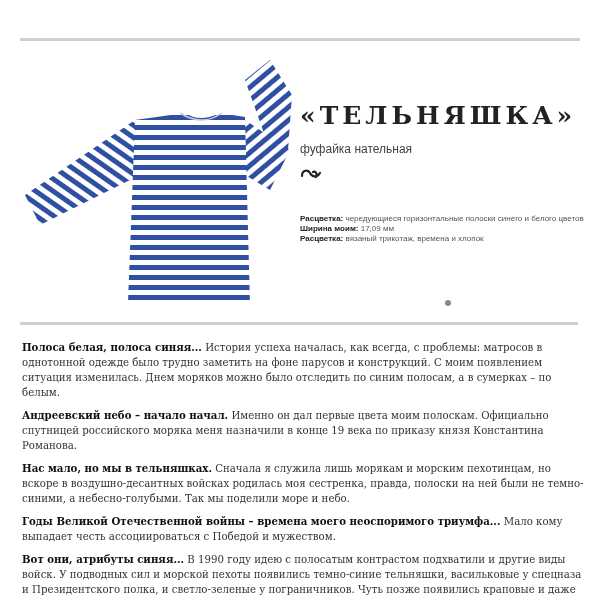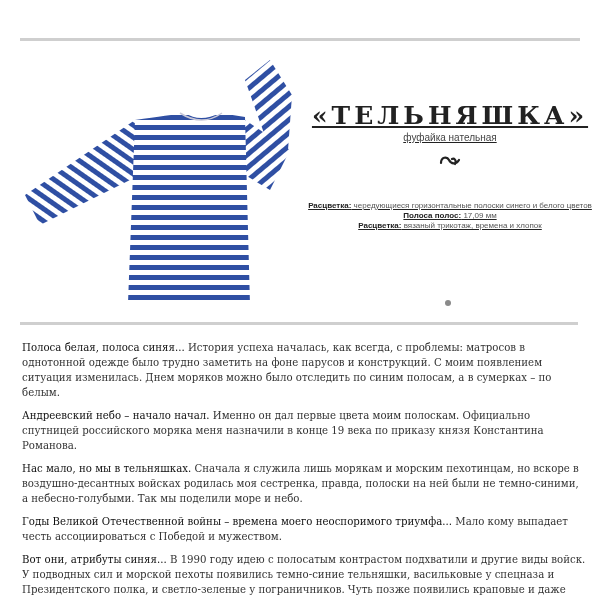--- a/index.html
+++ b/index.html
@@ -3,31 +3,31 @@
   <meta charset="utf-8">
   <style>
     html, body { margin: 0; padding: 0; background: #ffffff; }
     body { width: 600px; height: 600px; position: relative; overflow: hidden; font-family: "DejaVu Serif", serif; color: #222; }
     .rule { position: absolute; height: 3px; background: #cfcfcf; }
     .rule.top { left: 20px; top: 38px; width: 560px; }
     .rule.bottom { left: 20px; top: 322px; width: 558px; }
 
     .product-image { position: absolute; left: 20px; top: 55px; width: 310px; height: 255px; }
 
-    .info { position: absolute; left: 300px; top: 100px; width: 300px; text-align: center; text-decoration: underline; }
+    .info { position: absolute; left: 300px; top: 100px; width: 300px; text-align: left; }
     .title { font-family: "DejaVu Serif", serif; font-size: 25px; letter-spacing: 4px; color: #222; margin: 0; line-height: 32px; }
-    .subtitle { font-family: "Liberation Sans", sans-serif; font-size: 10px; color: #444; }
+    .subtitle { font-family: "Liberation Sans", sans-serif; font-size: 12px; color: #444; margin-top: 10px; }
     .flourish { font-family: "DejaVu Serif", serif; font-size: 16px; color: #222; margin-top: 12px; line-height: 14px; }
     .specs { margin-top: 32px; font-family: "Liberation Sans", sans-serif; font-size: 8px; line-height: 10px; color: #555; }
     .specs b { color: #222; }
     .dot { position: absolute; left: 445px; top: 300px; width: 6px; height: 6px; border-radius: 50%; background: #8a8a8a; }
 
     .article { position: absolute; left: 22px; top: 340px; width: 565px; font-family: "DejaVu Serif", serif; font-size: 10.2px; line-height: 15px; color: #333; }
     .article p { margin: 0 0 8px 0; }
-    .article .lead { font-weight: normal; color: #111; text-align: center; }
+    .article .lead { font-weight: bold; color: #111; text-align: center; }
   </style>
 </head>
 <body>
 
 <div class="rule top"></div>
 
 <div class="product-image">
   <svg width="310" height="255" viewBox="0 0 310 255" xmlns="http://www.w3.org/2000/svg">
     <defs>
       <pattern id="stripesH" width="10" height="10" patternUnits="userSpaceOnUse">
@@ -59,21 +59,21 @@
 <div class="info">
   <h1 class="title">«ТЕЛЬНЯШКА»</h1>
   <div class="subtitle">фуфайка нательная</div>
   <div class="flourish">
     <svg width="22" height="12" viewBox="0 0 22 12">
         <path d="M2,8 C2,2 8,1 10,5 C12,9 17,10 20,5 M13,4 C15,3 18,5 16,9" fill="none" stroke="#222" stroke-width="2.2" stroke-linecap="round"></path>
       </svg>
   </div>
   <div class="specs">
     <div><b>Расцветка:</b><span> чередующиеся горизонтальные полоски синего и белого цветов</span></div>
-    <div><b>Полоса полос:</b><span> 17,09 мм</span></div>
+    <div><b>Ширина моим:</b><span> 17,09 мм</span></div>
     <div><b>Расцветка:</b><span> вязаный трикотаж, времена и хлопок</span></div>
   </div>
 </div>
 
 <div class="dot"></div>
 
 <div class="rule bottom"></div>
 
 <div class="article">
   <p><span class="lead">Полоса белая, полоса синяя...</span><span> История успеха началась, как всегда, с проблемы: матросов в однотонной одежде было трудно заметить на фоне парусов и конструкций. С моим появлением ситуация изменилась. Днем моряков можно было отследить по синим полосам, а в сумерках – по белым.</span></p>

